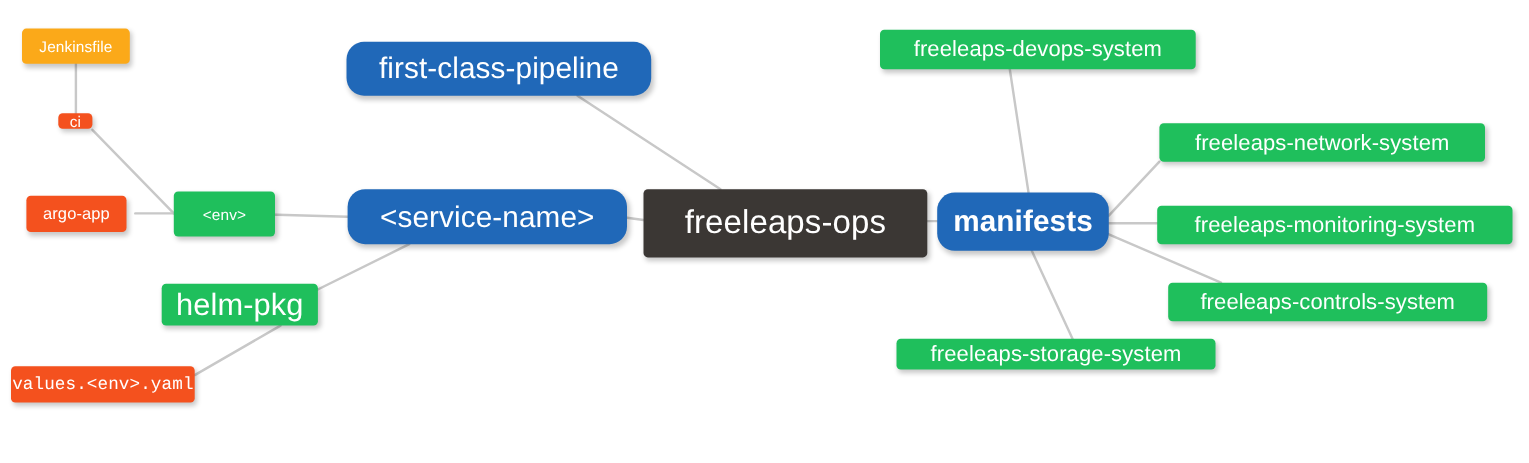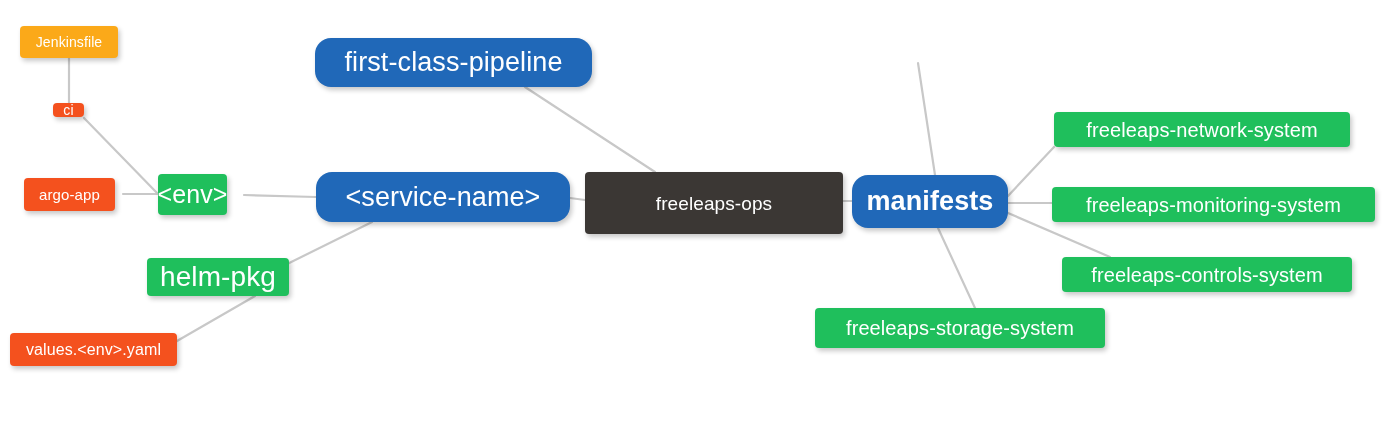--- a/index.html
+++ b/index.html
@@ -50,32 +50,32 @@
   .t-root   { background: #3b3734; }
   .t-blue   { background: #2068b8; border-radius: 16px; }
   .t-green  { background: #1fbf5c; }
   .t-orange { background: #fba919; }
   .t-red    { background: #f4511e; }
 
   
   .n-jenkinsfile      { left: 20px;   top: 26px;  width: 98px;  height: 32px;  font-size: 14px; }
   .n-ci               { left: 53px;   top: 103px; width: 31px;  height: 14px;  font-size: 14px; }
   .n-argo-app         { left: 24px;   top: 178px; width: 91px;  height: 33px;  font-size: 15px; }
-  .n-env              { left: 158px;  top: 174px; width: 69px;  height: 41px;  font-size: 25px; }
+  .n-env              { left: 158px;  top: 174px; width: 92px;  height: 41px;  font-size: 14px; }
   .n-helm-pkg         { left: 147px;  top: 258px; width: 142px; height: 38px;  font-size: 28px; }
-  .n-values-yaml      { left: 10px;   top: 333px; width: 167px; height: 33px;  font-size: 16px; }
+  .n-values-yaml      { left: 10px;   top: 333px; width: 167px; height: 33px;  font-size: 16px; font-family: Liberation Mono, monospace; }
   .n-first-class      { left: 315px;  top: 38px;  width: 277px; height: 49px;  font-size: 27px; }
   .n-service-name     { left: 316px;  top: 172px; width: 254px; height: 50px;  font-size: 27px; }
-  .n-freeleaps-ops    { left: 585px;  top: 172px; width: 258px; height: 62px;  font-size: 19px; }
+  .n-freeleaps-ops    { left: 585px;  top: 172px; width: 258px; height: 62px;  font-size: 30px; }
   .n-manifests        { left: 852px;  top: 175px; width: 156px; height: 53px;  font-size: 27px; font-weight: bold; }
   .n-devops-system    { left: 800px;  top: 27px;  width: 287px; height: 36px;  font-size: 20px; }
   .n-network-system   { left: 1054px; top: 112px; width: 296px; height: 35px;  font-size: 20px; }
   .n-monitoring-system{ left: 1052px; top: 187px; width: 323px; height: 35px;  font-size: 20px; }
   .n-controls-system  { left: 1062px; top: 257px; width: 290px; height: 35px;  font-size: 20px; }
-  .n-storage-system   { left: 815px;  top: 308px; width: 290px; height: 40px;  font-size: 20px; }
+  .n-storage-system   { left: 815px;  top: 308px; width: 290px; height: 28px;  font-size: 20px; }
 </style>
 </head>
 <body>
 
 <div id="mindmap">
 
   <svg id="edges" width="1390" height="421" viewBox="0 0 1390 421" aria-hidden="true">
     <g stroke="#c8c8c8" stroke-width="2.2" fill="none" stroke-linecap="round">
 
       <line x1="69" y1="58" x2="69" y2="103"></line>
@@ -141,20 +141,23 @@
   </div>
 
   <div class="node t-root n-freeleaps-ops">
     <span class="node-text">freeleaps-ops</span>
   </div>
 
   <div class="node t-blue n-manifests">
     <span class="node-text">manifests</span>
   </div>
 
+  <div class="node t-green n-devops-system">
+    <span class="node-text">freeleaps-devops-system</span>
+  </div>
 
   <div class="node t-green n-network-system">
     <span class="node-text">freeleaps-network-system</span>
   </div>
 
   <div class="node t-green n-monitoring-system">
     <span class="node-text">freeleaps-monitoring-system</span>
   </div>
 
   <div class="node t-green n-controls-system">

